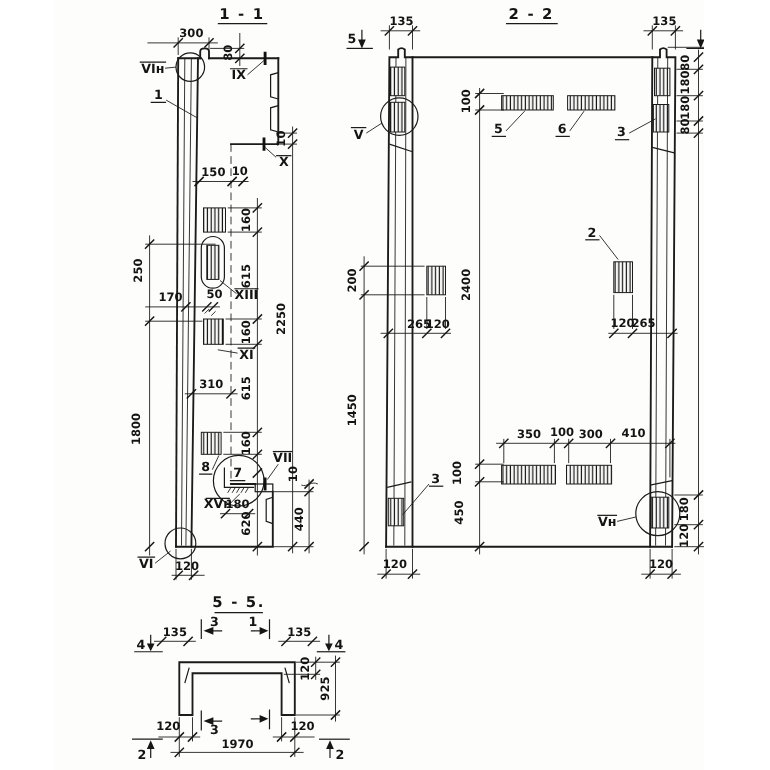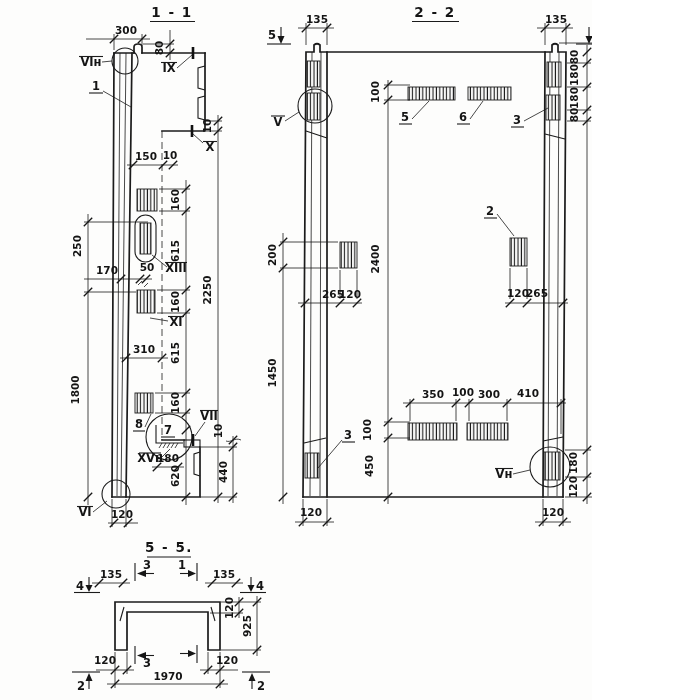--- a/index.html
+++ b/index.html
@@ -1,16 +1,16 @@
 <!DOCTYPE html>
 <html><head>
 <meta charset="utf-8">
 <style>
   html,body{margin:0;padding:0;background:#ffffff;}
-  .sheet{width:592px;height:700px;background:#fdfdfc;position:relative;overflow:hidden;}
+  .sheet{width:592px;height:700px;background:#fdfdfc;position:relative;overflow:hidden;margin-left:48px;}
   svg{display:block;}
   .ol{stroke:#1b1b1b;stroke-width:1.7;fill:none;stroke-linecap:square;}
   .ml{stroke:#1b1b1b;stroke-width:1.1;fill:none;}
   .tl{stroke:#1b1b1b;stroke-width:0.8;fill:none;}
   .dash{stroke-dasharray:7 4;}
   .weld{stroke:#111;stroke-width:2.6;fill:none;}
   .tkl{stroke:#161616;stroke-width:1.3;}
   .blk{stroke:#1b1b1b;stroke-width:0.9;}
   .arr{fill:#161616;stroke:none;}
   .txt{font-family:"DejaVu Sans",sans-serif;font-size:10.5px;font-weight:700;fill:#141414;}

